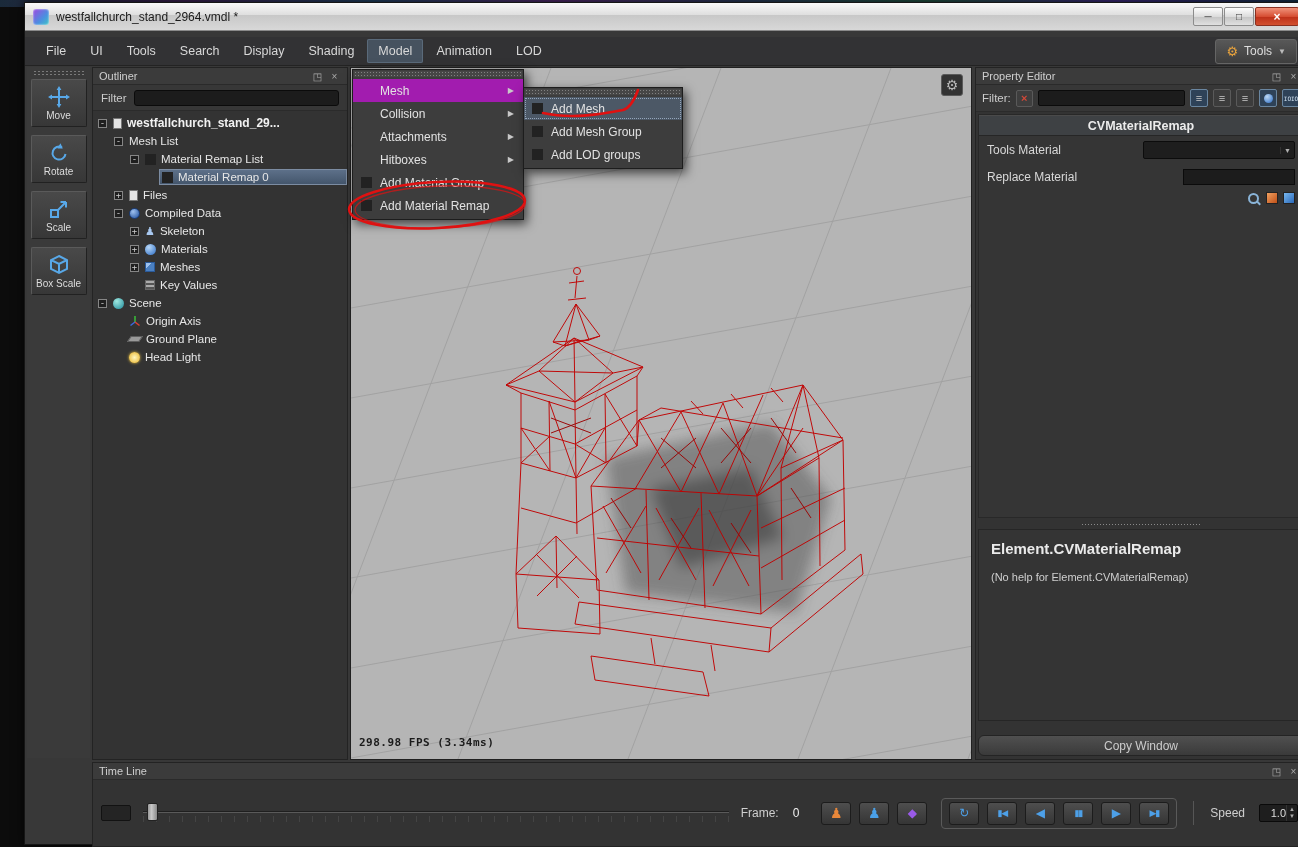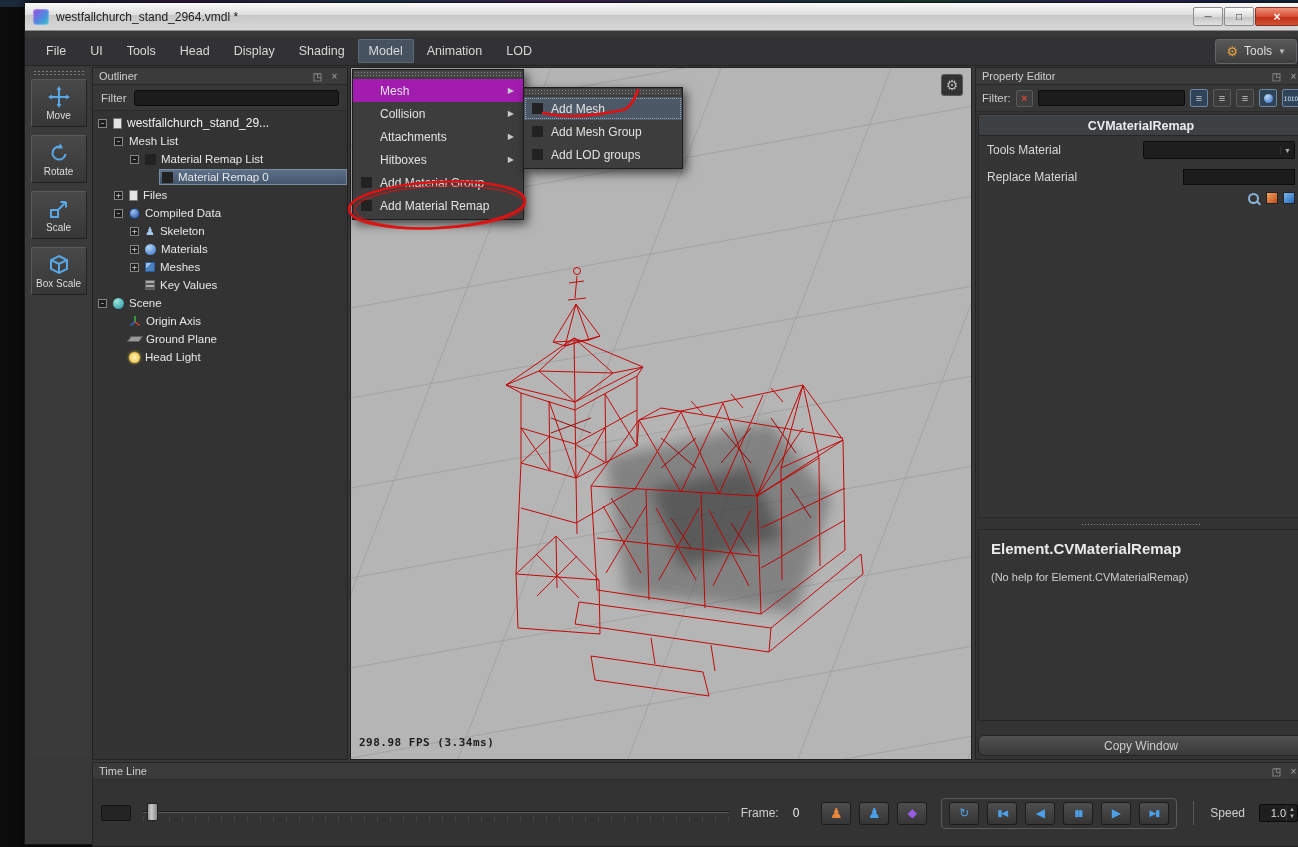--- a/index.html
+++ b/index.html
@@ -45,21 +45,21 @@
 .outliner:before{content:"";position:absolute;top:-0px;left:0;right:0;height:0}
 .filterrow{height:26px;display:flex;align-items:center;gap:7px;padding:0 8px;background:#373737;border-bottom:1px solid #2b2b2b;font-size:11.5px;color:#ccc}
 .filterrow input{flex:1;height:16px;background:#1c1c1c;border:1px solid #0b0b0b;border-radius:3px;color:#ddd;font-size:11px;padding:0 6px;outline:none}
 .tree{flex:1;padding-top:3px;overflow:hidden}
 .tree-row{height:18px;display:flex;align-items:center;gap:4px;font-size:11.5px;color:#e6e6e6}
 .d0{padding-left:5px}.d1{padding-left:21px}.d2{padding-left:37px}.d3{padding-left:53px}
 .exp{width:9px;height:9px;min-width:9px;border:1px solid #868686;background:#1f1f1f;color:#ccc;font-size:9px;line-height:7px;text-align:center;font-family:"DejaVu Sans Mono",monospace}
 .exp.none{border:none;background:none}
 .hlwrap{display:flex;align-items:center;gap:5px;padding:1px 5px 1px 2px}
 .selected .hlwrap{flex:1;background:linear-gradient(#5d7089,#44566c);border:1px solid #7c8ca2}
-.root-row .lbl{font-weight:normal;font-size:12px;color:#f2f2f2}
+.root-row .lbl{font-weight:bold;font-size:12px;color:#f2f2f2}
 
 .ic{display:inline-flex;align-items:center;justify-content:center}
 .ic-doc{width:9px;height:11px;background:#e4e4e4;border:1px solid #777}
 .quad{width:11px;height:11px;display:grid;grid-template-columns:1fr 1fr;gap:1px;background:#222;padding:0}
 .quad i{display:block}
 .quad.remap i:nth-child(1){background:#e05038}.quad.remap i:nth-child(2){background:#e8e8e8}
 .quad.remap i:nth-child(3){background:#4f86d8}.quad.remap i:nth-child(4){background:#e8b040}
 .quad.grp i:nth-child(1){background:#4f86d8}.quad.grp i:nth-child(2){background:#e05038}
 .quad.grp i:nth-child(3){background:#49b04a}.quad.grp i:nth-child(4){background:#e8b040}
 .quad.mesh i:nth-child(1){background:#4f86d8}.quad.mesh i:nth-child(2){background:#bcd6f2}
@@ -160,21 +160,21 @@
       <span class="wbtn">─</span>
       <span class="wbtn">□</span>
       <span class="wbtn close">×</span>
     </span>
   </div>
 
   <div class="menubar">
     <span class="mitem">File</span>
     <span class="mitem">UI</span>
     <span class="mitem">Tools</span>
-    <span class="mitem">Head</span>
+    <span class="mitem">Search</span>
     <span class="mitem">Display</span>
     <span class="mitem">Shading</span>
     <span class="mitem active">Model</span>
     <span class="mitem">Animation</span>
     <span class="mitem">LOD</span>
     <span class="toolsbtn">
       <span class="gear">⚙</span>
       <span>Tools</span>
       <span class="dd">▼</span>
     </span>

